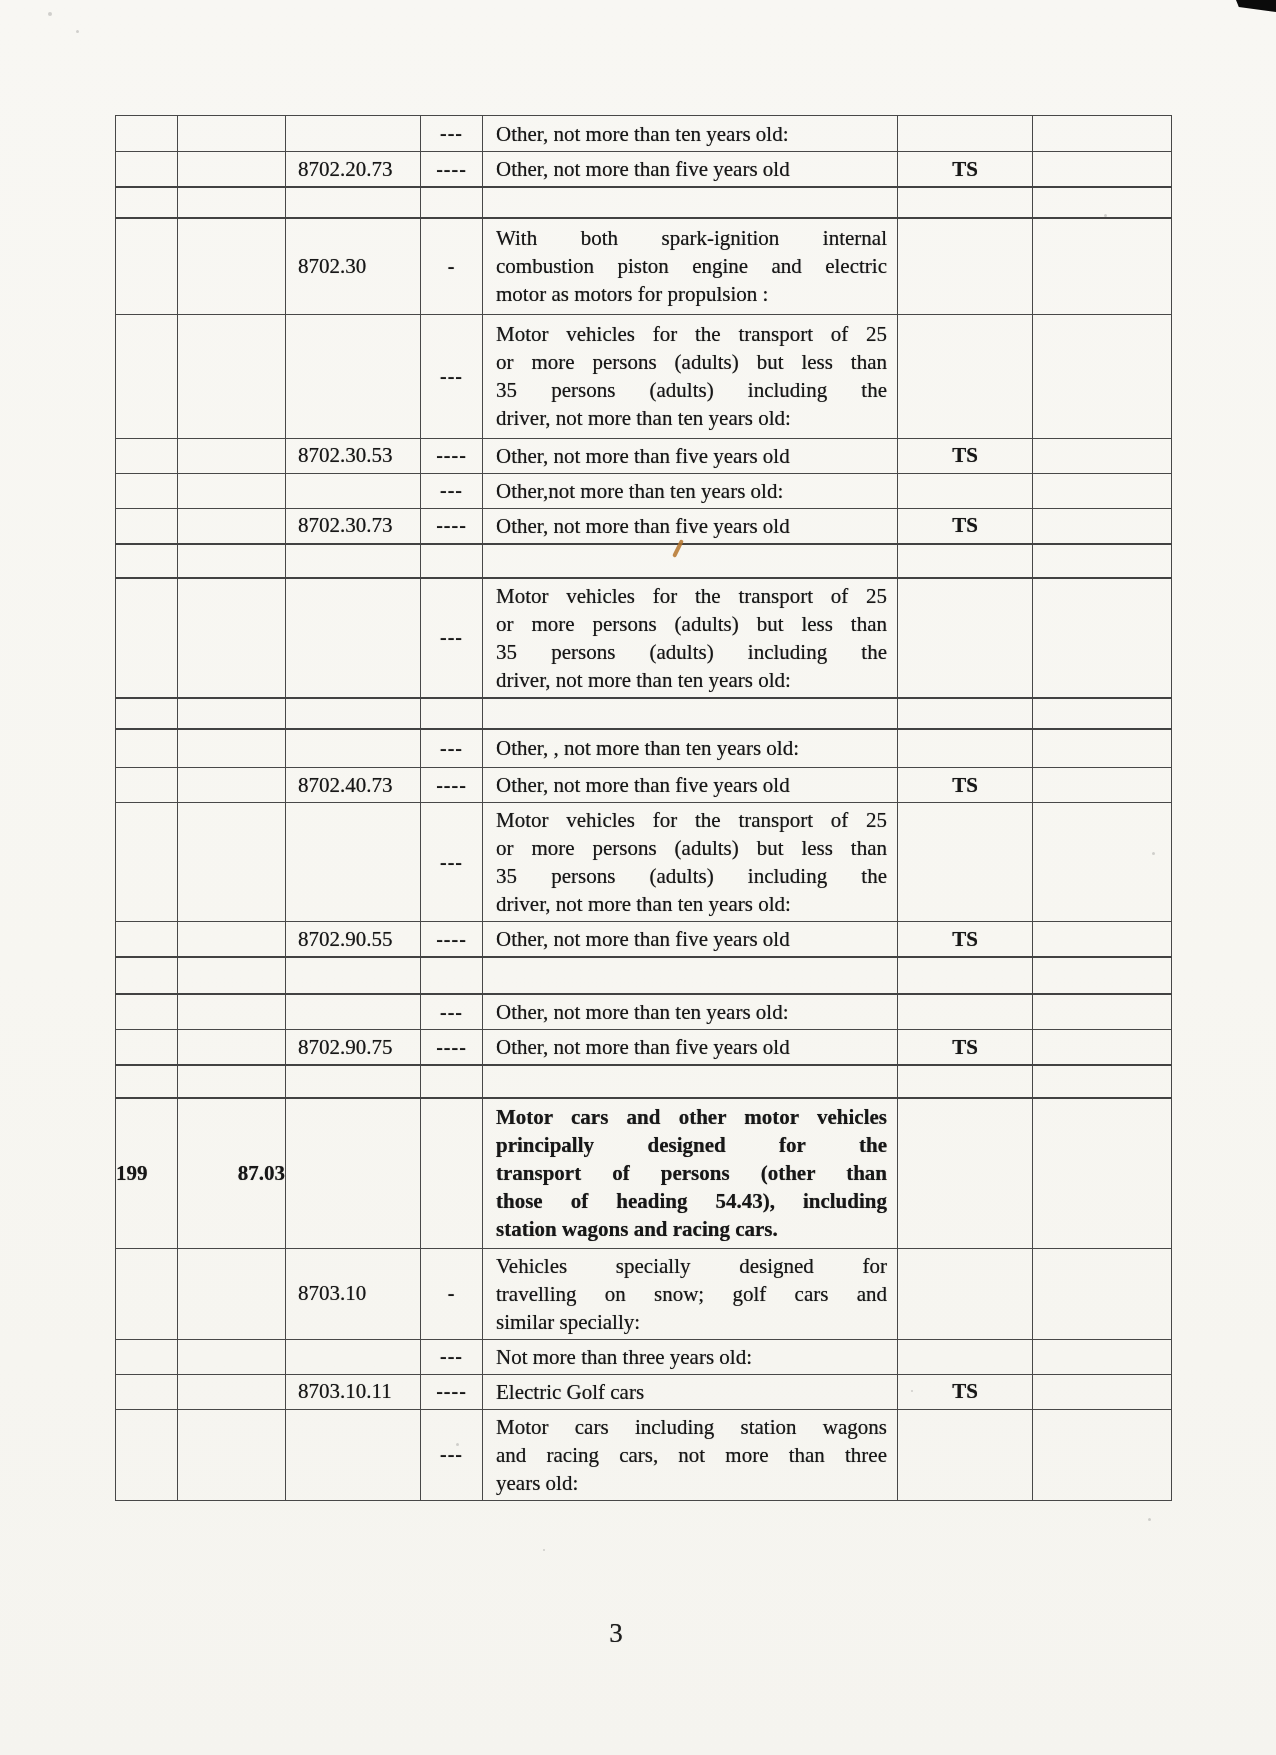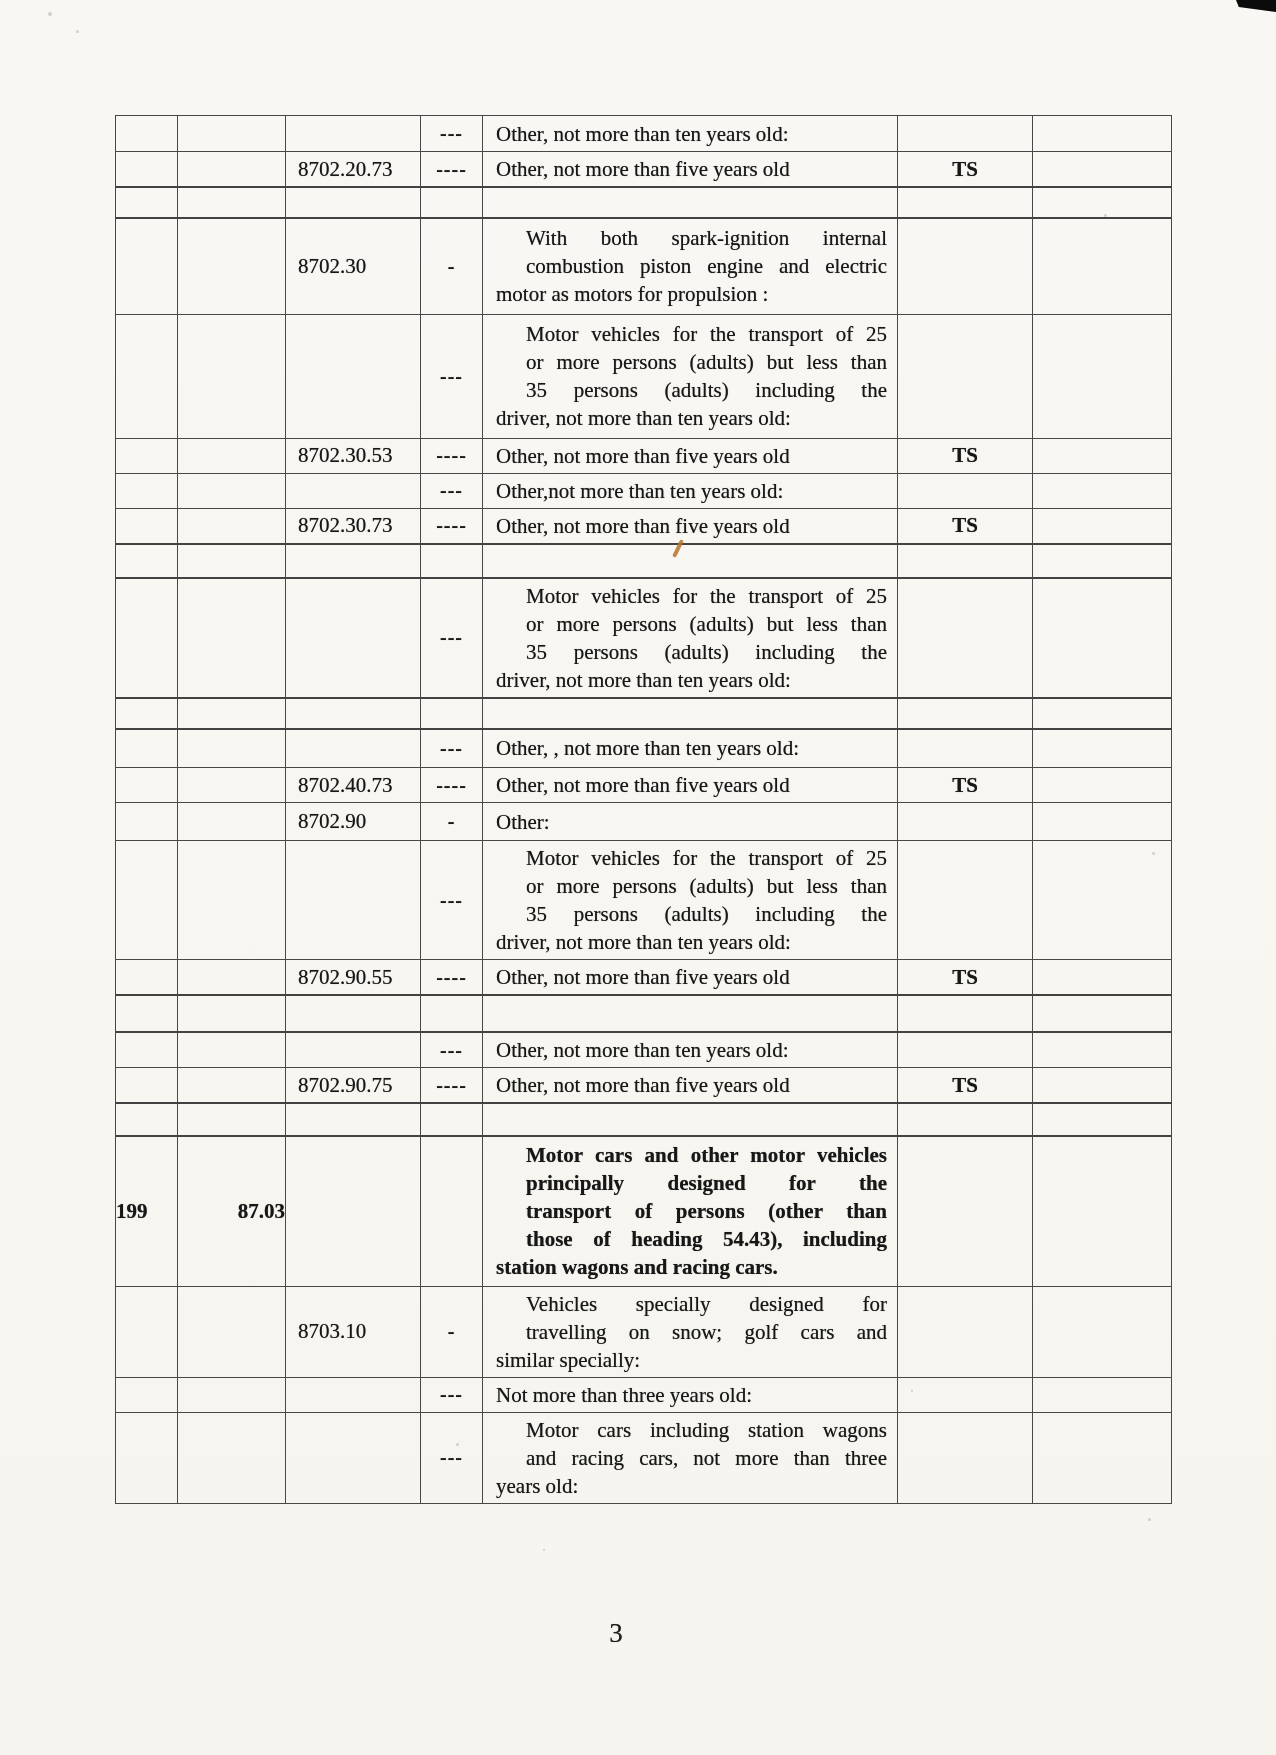--- a/index.html
+++ b/index.html
@@ -22,21 +22,21 @@
     border:1px solid #484848;vertical-align:middle;padding:0;
     font-size:21px;color:#171717;overflow:hidden;
   }
   td.c-serial{text-align:left;font-weight:bold;}
   td.c-head{text-align:right;font-weight:bold;}
   td.c-code{padding-left:12px;}
   td.c-dash{text-align:center;font-weight:bold;font-size:20px;letter-spacing:1px;}
   td.c-desc{padding:3px 10px 3px 13px;line-height:28px;}
   td.c-ts{text-align:center;font-weight:bold;}
   .line{text-align:left;}
-  .jl{text-align:justify;text-align-last:justify;margin-left:30px;}
+  .jl{text-align:justify;text-align-last:justify;}
   tr.bold .line{font-weight:bold;}
   tr.sep td{border-top:2px solid #424242;border-bottom:2px solid #424242;}
   .page-number{
     position:absolute;left:598px;top:1618px;width:36px;text-align:center;
     font-size:27px;color:#1d1d1d;text-shadow:0 0 0.7px rgba(25,25,25,0.6);
   }
   .pen-mark{
     position:absolute;left:676px;top:539px;width:4px;height:19px;
     background:#b5742c;border-radius:3px;transform:rotate(26deg);opacity:0.85;
   }
@@ -198,31 +198,20 @@
           <td class="c-serial"></td>
           <td class="c-head"></td>
           <td class="c-code">8702.40.73</td>
           <td class="c-dash">----</td>
           <td class="c-desc">
             <div class="line">Other, not more than five years old</div>
           </td>
           <td class="c-ts">TS</td>
           <td class="c-notes"></td>
         </tr>
-        <tr style="height: 38px;">
-          <td class="c-serial"></td>
-          <td class="c-head"></td>
-          <td class="c-code">8702.90</td>
-          <td class="c-dash">-</td>
-          <td class="c-desc">
-            <div class="line">Other:</div>
-          </td>
-          <td class="c-ts"></td>
-          <td class="c-notes"></td>
-        </tr>
         <tr style="height: 110px;">
           <td class="c-serial"></td>
           <td class="c-head"></td>
           <td class="c-code"></td>
           <td class="c-dash">---</td>
           <td class="c-desc">
             <div class="line jl">Motor vehicles for the transport of 25</div>
             <div class="line jl">or more persons (adults) but less than</div>
             <div class="line jl">35 persons (adults) including the</div>
             <div class="line">driver, not more than ten years old:</div>
@@ -311,20 +300,31 @@
         </tr>
         <tr style="height: 33px;">
           <td class="c-serial"></td>
           <td class="c-head"></td>
           <td class="c-code"></td>
           <td class="c-dash">---</td>
           <td class="c-desc">
             <div class="line">Not more than three years old:</div>
           </td>
           <td class="c-ts"></td>
+          <td class="c-notes"></td>
+        </tr>
+        <tr style="height: 32px;">
+          <td class="c-serial"></td>
+          <td class="c-head"></td>
+          <td class="c-code">8703.10.11</td>
+          <td class="c-dash">----</td>
+          <td class="c-desc">
+            <div class="line">Electric Golf cars</div>
+          </td>
+          <td class="c-ts">TS</td>
           <td class="c-notes"></td>
         </tr>
         <tr style="height: 85px;">
           <td class="c-serial"></td>
           <td class="c-head"></td>
           <td class="c-code"></td>
           <td class="c-dash">---</td>
           <td class="c-desc">
             <div class="line jl">Motor cars including station wagons</div>
             <div class="line jl">and racing cars, not more than three</div>

